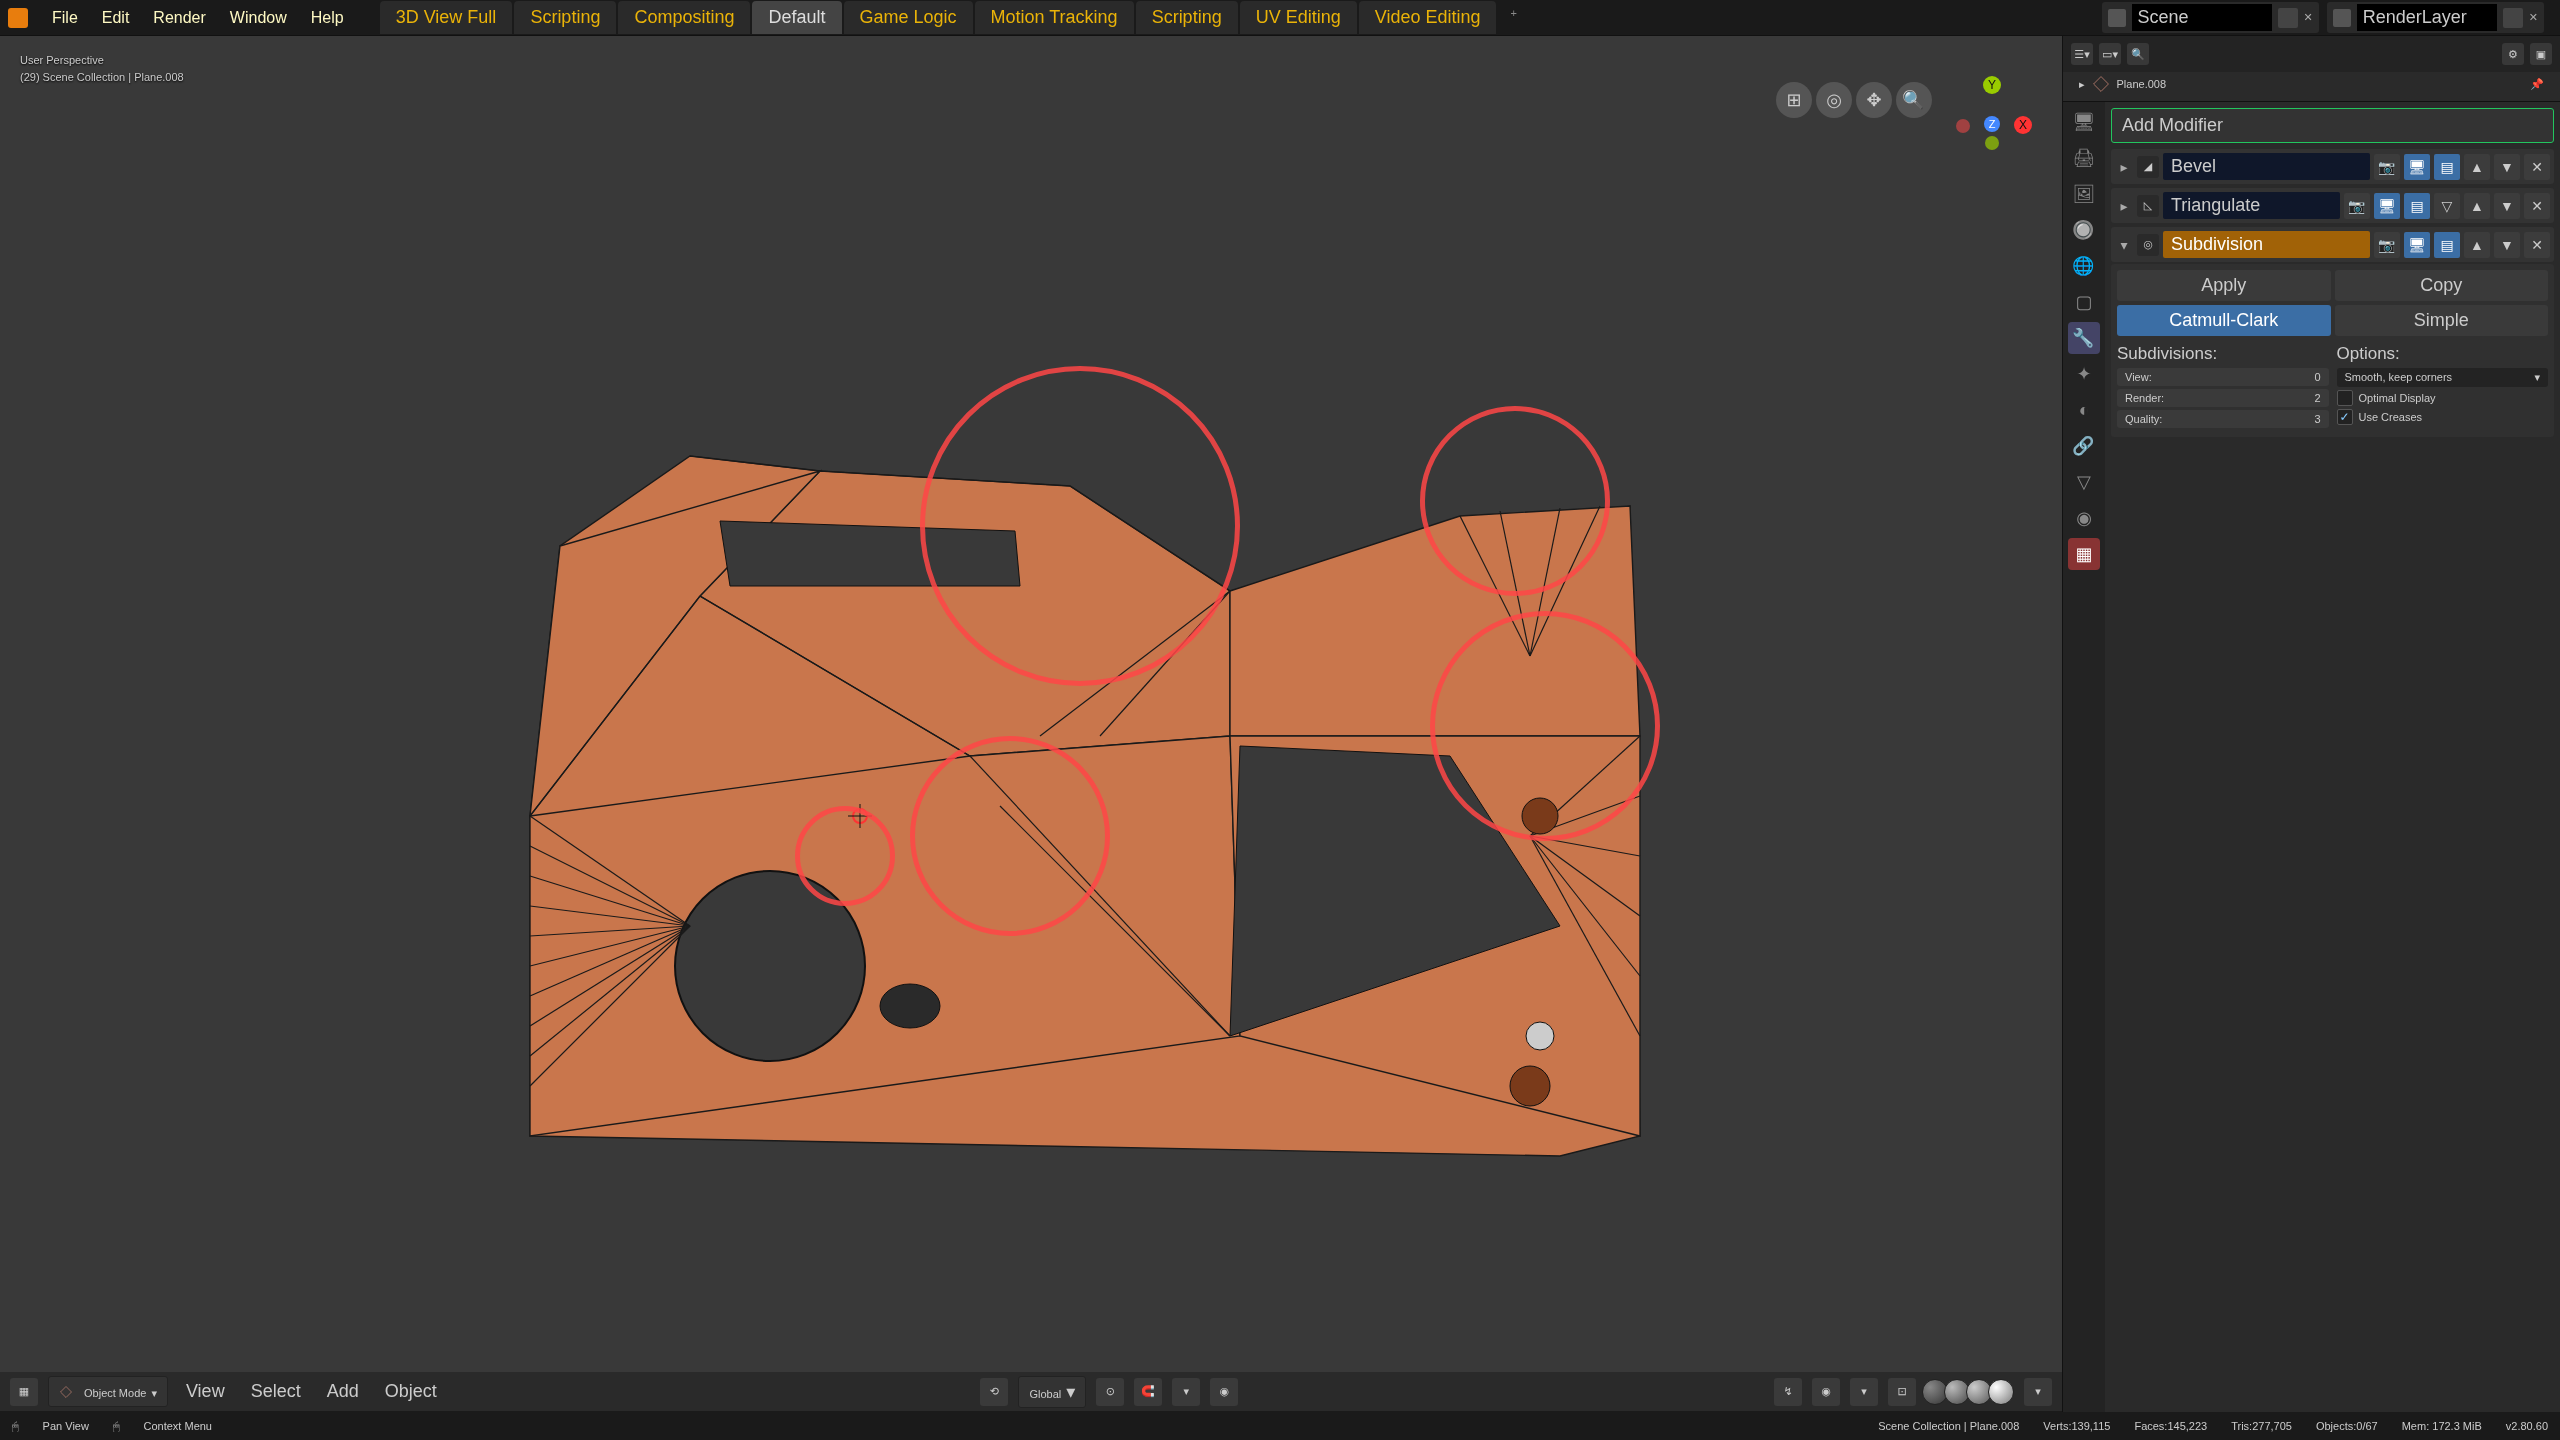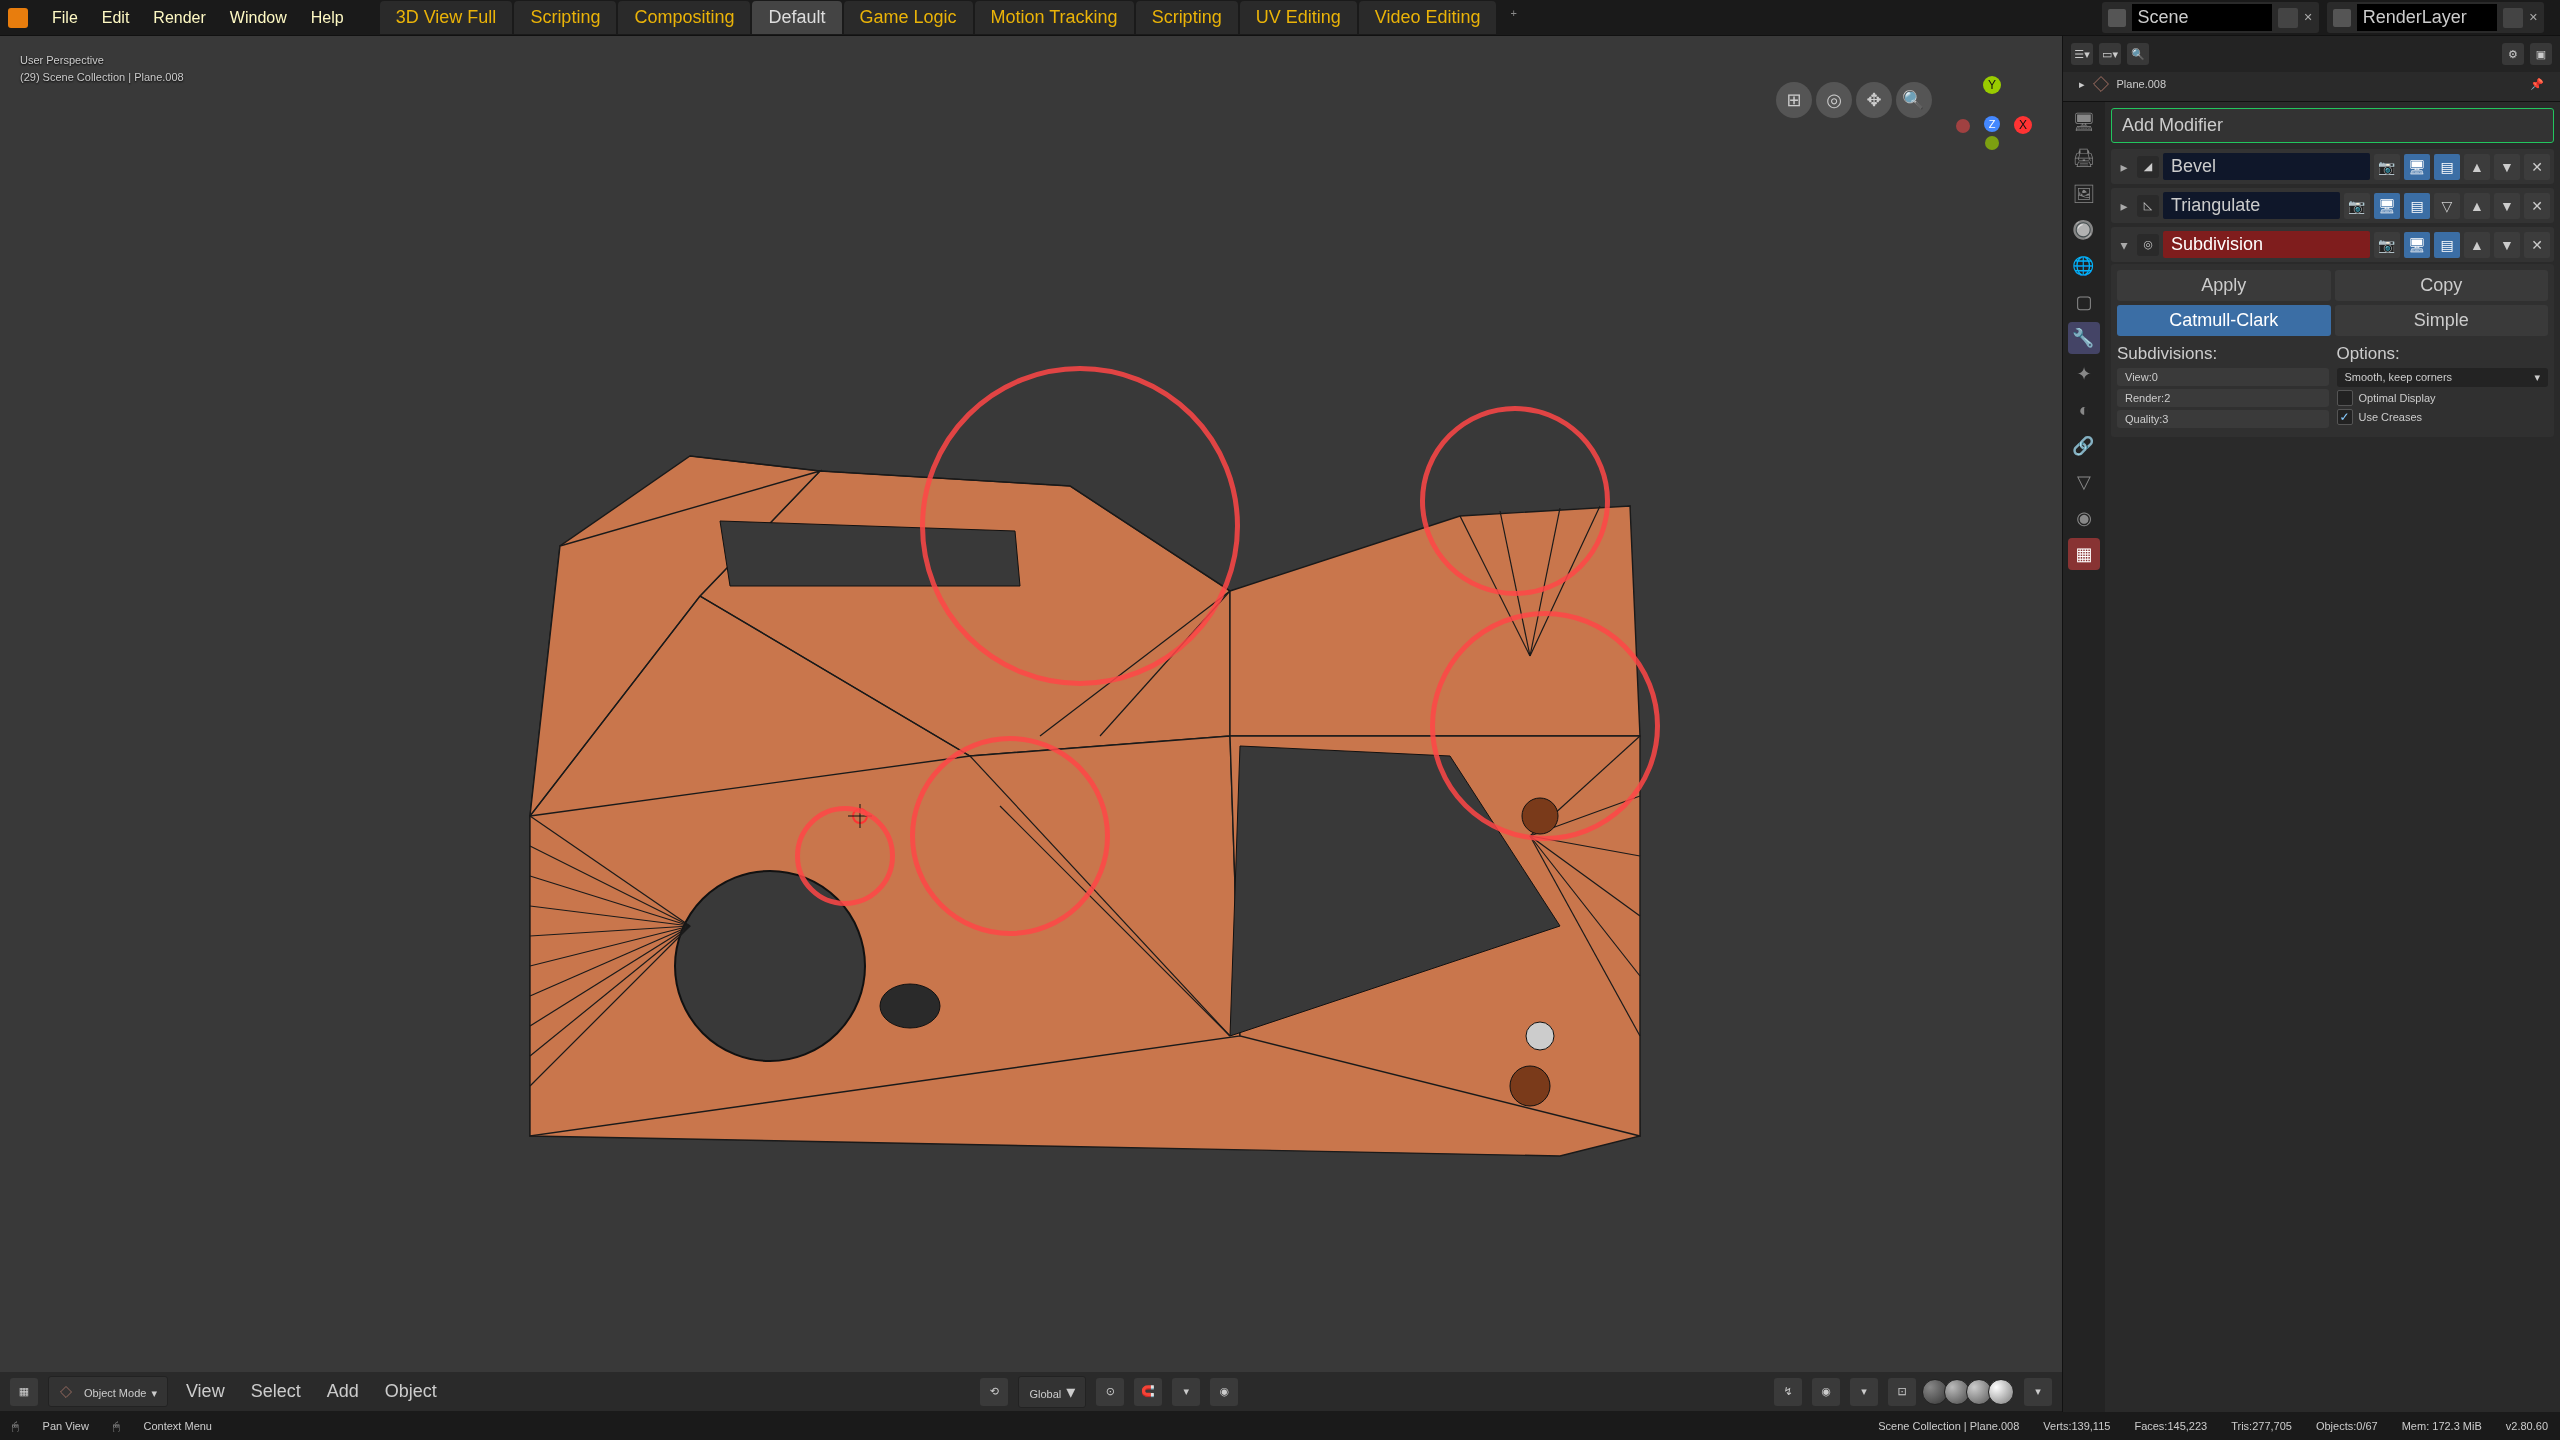--- a/index.html
+++ b/index.html
@@ -58,33 +58,33 @@
 .props .tabs-col .ptab { width: 32px; height: 32px; border-radius: 4px; display:flex; align-items:center; justify-content:center; font-size:18px; color:#888; }
 .props .tabs-col .ptab.active { background:#446; color:#fff; }
 .props .panel { flex:1; background:#2a2a2a; padding: 0; overflow:auto; }
 .props .add-mod { background:#333; border:1px solid #22c55e; padding:6px 10px; margin:6px; border-radius:3px; font-size:18px; }
 
 .mod-row { margin: 4px 6px; }
 .mod-head { display:flex; align-items:center; gap:4px; background:#333; padding:4px; border-radius:3px; }
 .mod-head .expand { width:18px; color:#aaa; text-align:center; font-size:14px; }
 .mod-head .mod-icon { width:22px; height:22px; background:#2a2a2a; border-radius:3px; display:flex; align-items:center; justify-content:center; }
 .mod-head .mod-name { flex:1; background:#0f172a; padding:3px 8px; border-radius:2px; font-size:18px; }
-.mod-head .mod-name.hl { background:#7f1d1d; color:#fff; }
+.mod-head .mod-name.hl { background:#a16207; color:#fff; }
 .mod-head .tbtn { width:26px; height:26px; background:#3c3c3c; border-radius:2px; display:flex; align-items:center; justify-content:center; font-size:14px; color:#ccc; }
 .mod-head .tbtn.blue { background:#3b6ea5; color:#fff; }
 .mod-head .tbtn.x { color:#ccc; }
 
 .mod-body { background:#303030; margin-top:2px; padding:6px; border-radius:3px; }
 .mod-body .btn-row { display:flex; gap:4px; margin-bottom:4px; }
 .mod-body .btn-row .btn { flex:1; background:#3a3a3a; padding:5px; text-align:center; border-radius:3px; font-size:18px; }
 .mod-body .btn-row .btn.sel { background:#3b6ea5; color:#fff; }
 .mod-body .two-col { display:flex; gap:8px; }
 .mod-body .col { flex:1; }
 .mod-body .label-hdr { font-size:17px; color:#ccc; margin:4px 0; }
-.mod-body .numrow { display:flex; background:#3a3a3a; border-radius:3px; margin-bottom:3px; padding:3px 8px; font-size:17px; }
+.mod-body .numrow { display:flex; background:#3a3a3a; border-radius:3px; margin-bottom:3px; padding:3px 8px; justify-content:space-between; font-size:17px; }
 .mod-body .combo { background:#232323; border-radius:3px; padding:3px 8px; font-size:17px; margin-bottom:3px; display:flex; justify-content:space-between; }
 .mod-body .check { display:flex; align-items:center; gap:6px; margin-bottom:3px; font-size:17px; }
 .mod-body .check .cb { width:16px; height:16px; background:#222; border:1px solid #555; border-radius:2px; display:flex; align-items:center; justify-content:center; }
 .mod-body .check .cb.on::after { content:"✓"; color:#8cf; font-size:12px; }
 
 
 .statusbar { height: 28px; background: #1a1a1a; display:flex; align-items:center; padding: 0 12px; gap: 24px; font-size:17px; color:#aaa; }
 .statusbar .spacer { flex:1; }
 
 

